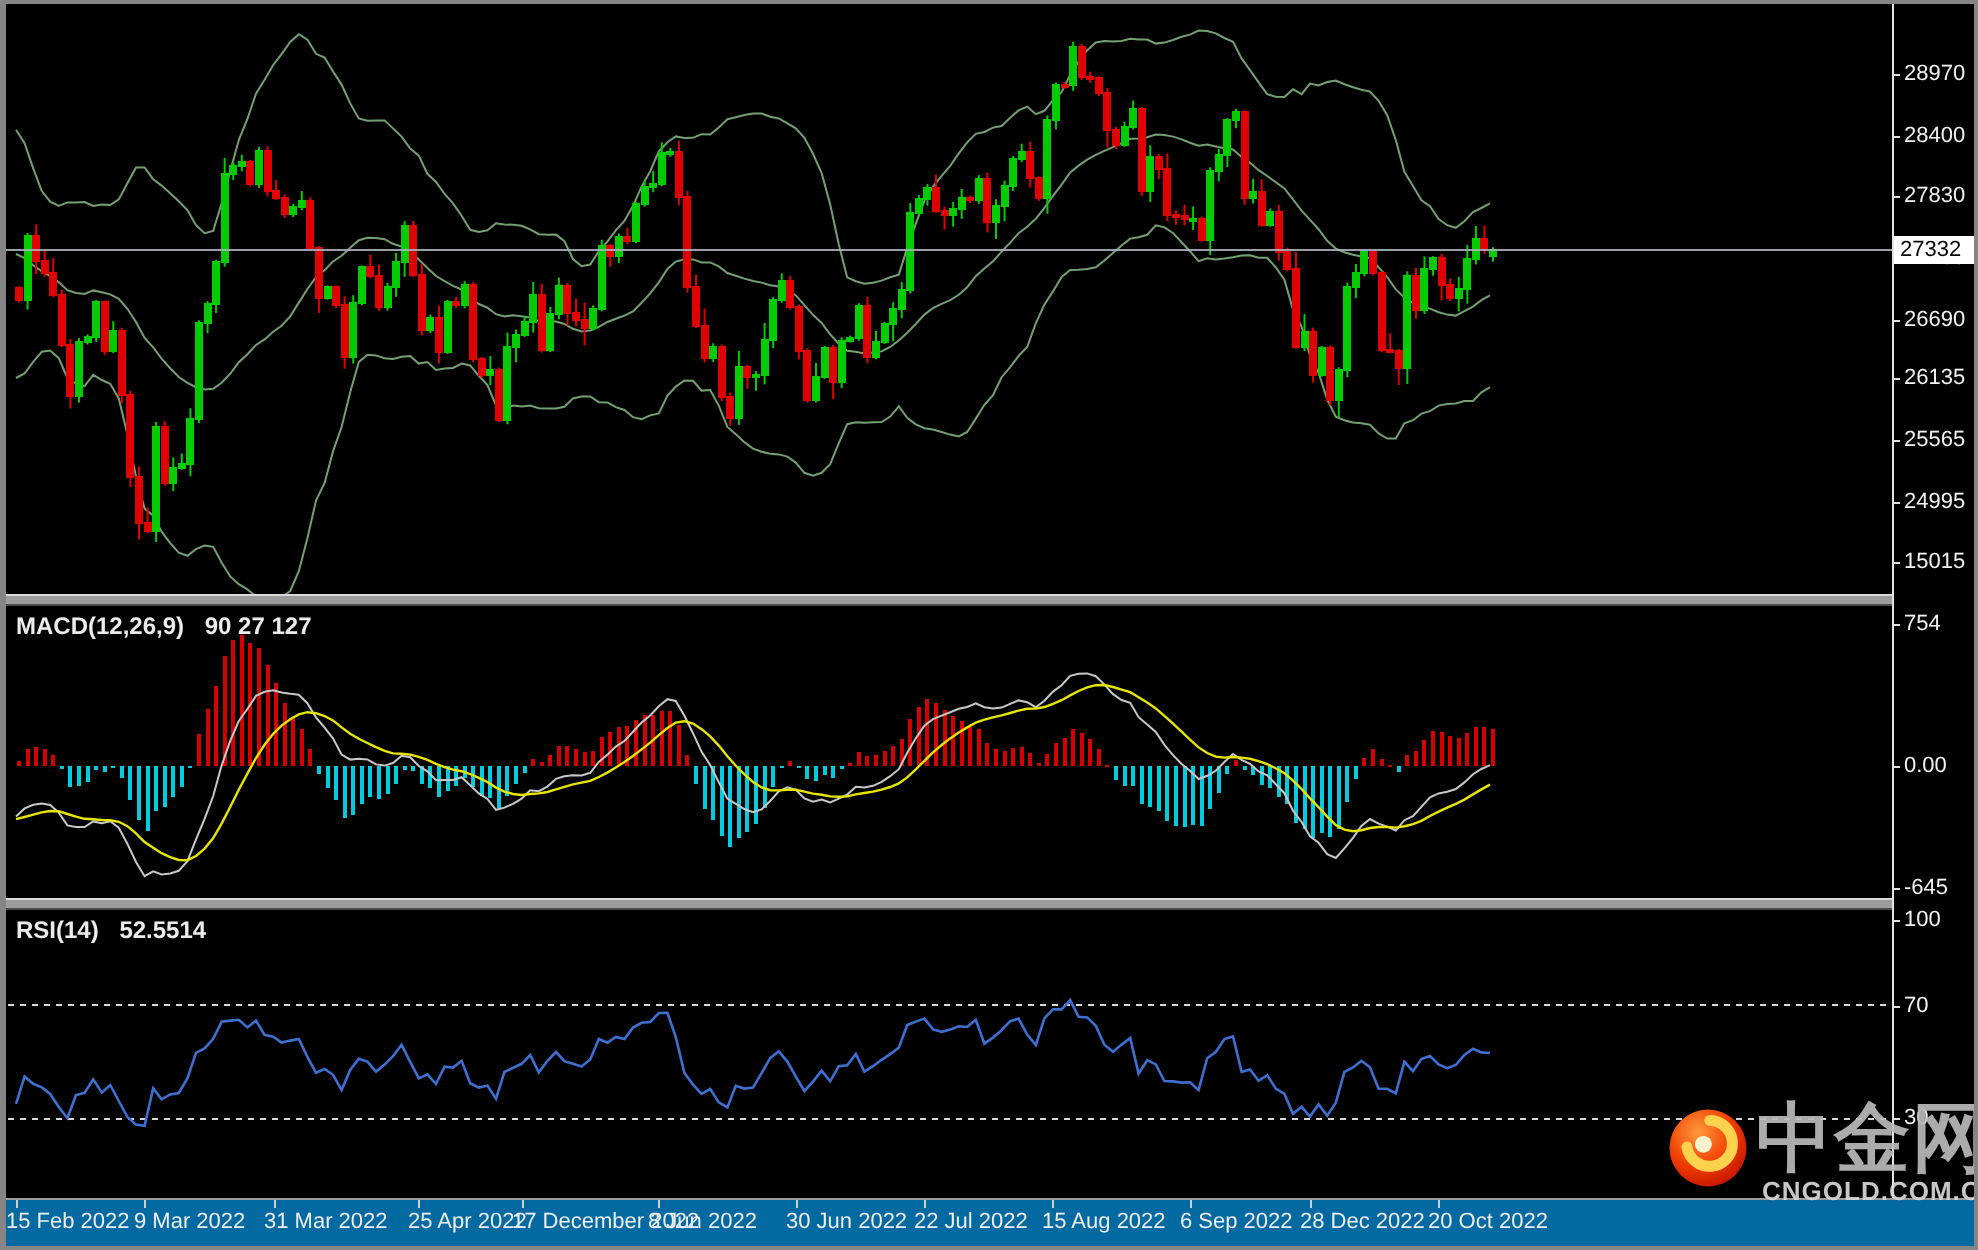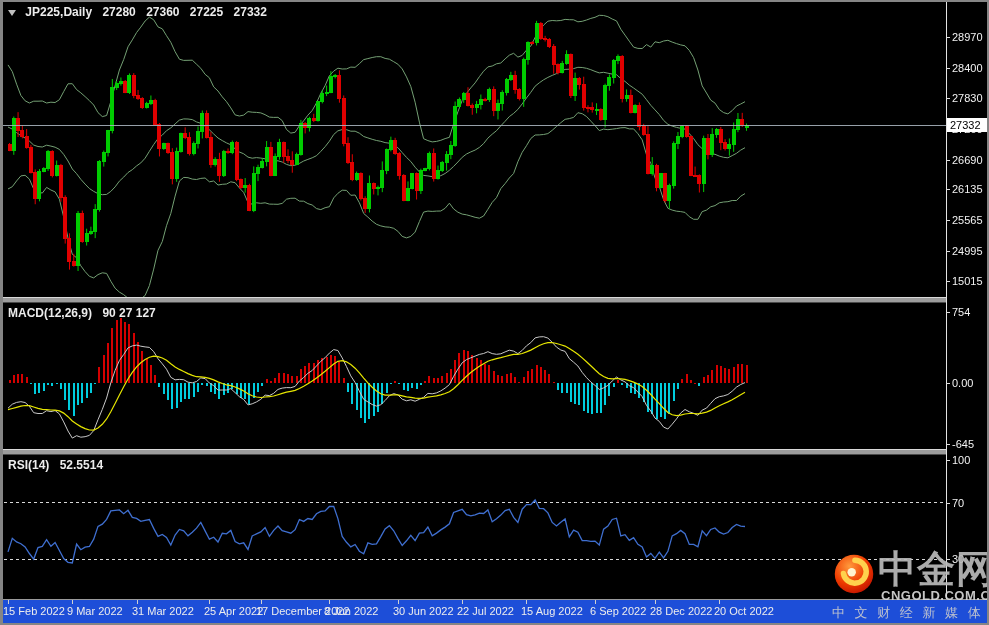--- a/index.html
+++ b/index.html
@@ -11,21 +11,21 @@
   .panel-label{position:absolute;color:#ececec;font-size:12px;font-weight:bold;z-index:6;white-space:nowrap;}
   .panel-label .num{margin-left:7px;}
   #title{left:8px;top:5px;}
   #title .sym{margin-left:6px;}
   .dd-arrow{display:inline-block;width:0;height:0;border-left:4px solid transparent;
     border-right:4px solid transparent;border-top:6px solid #c0c0c0;vertical-align:middle;}
   .sep{position:absolute;left:0;width:946px;height:6px;background:#9c9c9c;
     border-top:1px solid #d9d9d9;border-bottom:1px solid #4a4a4a;box-sizing:border-box;z-index:8;}
   #vax{position:absolute;left:946px;top:0;width:43px;height:599px;background:#000;
     border-left:1px solid #e3e3e3;box-sizing:border-box;z-index:7;}
-  #hax{position:absolute;left:0;top:599px;width:989px;height:26px;background:#1d4ed8;
+  #hax{position:absolute;left:0;top:599px;width:989px;height:26px;background:#0369a1;
     border-top:1px solid #9a9a9a;box-sizing:border-box;z-index:7;}
   .axis-label{position:absolute;color:#f2f2f2;font-size:11px;white-space:nowrap;z-index:8;}
   .axis-tick{position:absolute;width:4px;height:1px;background:#e0e0e0;z-index:8;}
   .date-label{position:absolute;top:5px;color:#ededed;font-size:11px;white-space:nowrap;}
   .date-tick{position:absolute;top:0;width:1px;height:4px;background:#d0d0d0;}
   #ptag{position:absolute;left:947px;width:41px;height:14px;background:#fff;color:#000;
     font-size:11px;line-height:14px;padding-left:3px;box-sizing:border-box;z-index:9;}
   #wm{position:absolute;left:826px;top:546px;width:163px;height:78px;z-index:30;pointer-events:none;}
   #wm-logo{position:absolute;left:6px;top:6px;width:44px;height:44px;}
   #wm-brand{position:absolute;left:52px;top:-2px;font-size:38px;font-weight:bold;
@@ -600,28 +600,20 @@
       <div class="date-tick" style="left: 526px;"></div>
       <div class="date-label" style="left: 590px;">6 Sep 2022</div>
       <div class="date-tick" style="left: 595px;"></div>
       <div class="date-label" style="left: 650px;">28 Dec 2022</div>
       <div class="date-tick" style="left: 655px;"></div>
       <div class="date-label" style="left: 714px;">20 Oct 2022</div>
       <div class="date-tick" style="left: 719px;"></div>
     </div>
   <div id="ptag" style="top: 118px;">27332</div>
 
-  <div id="title" class="panel-label">
-    <span class="dd-arrow"></span>
-    <span class="sym">JP225,Daily</span>
-    <span class="num">27280</span>
-    <span class="num">27360</span>
-    <span class="num">27225</span>
-    <span class="num">27332</span>
-  </div>
 
   <div class="panel-label" style="left:8px;top:306px;">
     <span>MACD(12,26,9)</span>
     <span class="num">90 27 127</span>
   </div>
   <div class="panel-label" style="left:8px;top:458px;">
     <span>RSI(14)</span>
     <span class="num">52.5514</span>
   </div>
 
@@ -633,21 +625,20 @@
           <stop offset="60%" stop-color="#ef3b00"></stop>
           <stop offset="100%" stop-color="#c41400"></stop>
         </radialGradient>
       </defs>
       <circle cx="24" cy="24" r="21" fill="url(#lg)"></circle>
       <path d="M25 9 a12.5 12.5 0 1 1 -12.5 14.5" stroke="#ffd24d" stroke-width="6" fill="none" stroke-linecap="round"></path>
       <circle cx="21.5" cy="22" r="4.6" fill="#fff3cf"></circle>
     </svg>
     <div id="wm-brand">中金网</div>
     <div id="wm-domain">CNGOLD.COM.CN</div>
-    <div id="wm-tagline">中 文 财 经 新 媒 体</div>
   </div>
 
   <div class="frame"></div>
 <div class="axis-label" style="left:952px;top:31px;">28970</div>
     <div class="axis-tick" style="left:946px;top:37px;"></div>
     <div class="axis-label" style="left:952px;top:62px;">28400</div>
     <div class="axis-tick" style="left:946px;top:68px;"></div>
     <div class="axis-label" style="left:952px;top:92px;">27830</div>
     <div class="axis-tick" style="left:946px;top:98px;"></div>
     <div class="axis-label" style="left:952px;top:123px;">27260</div>

